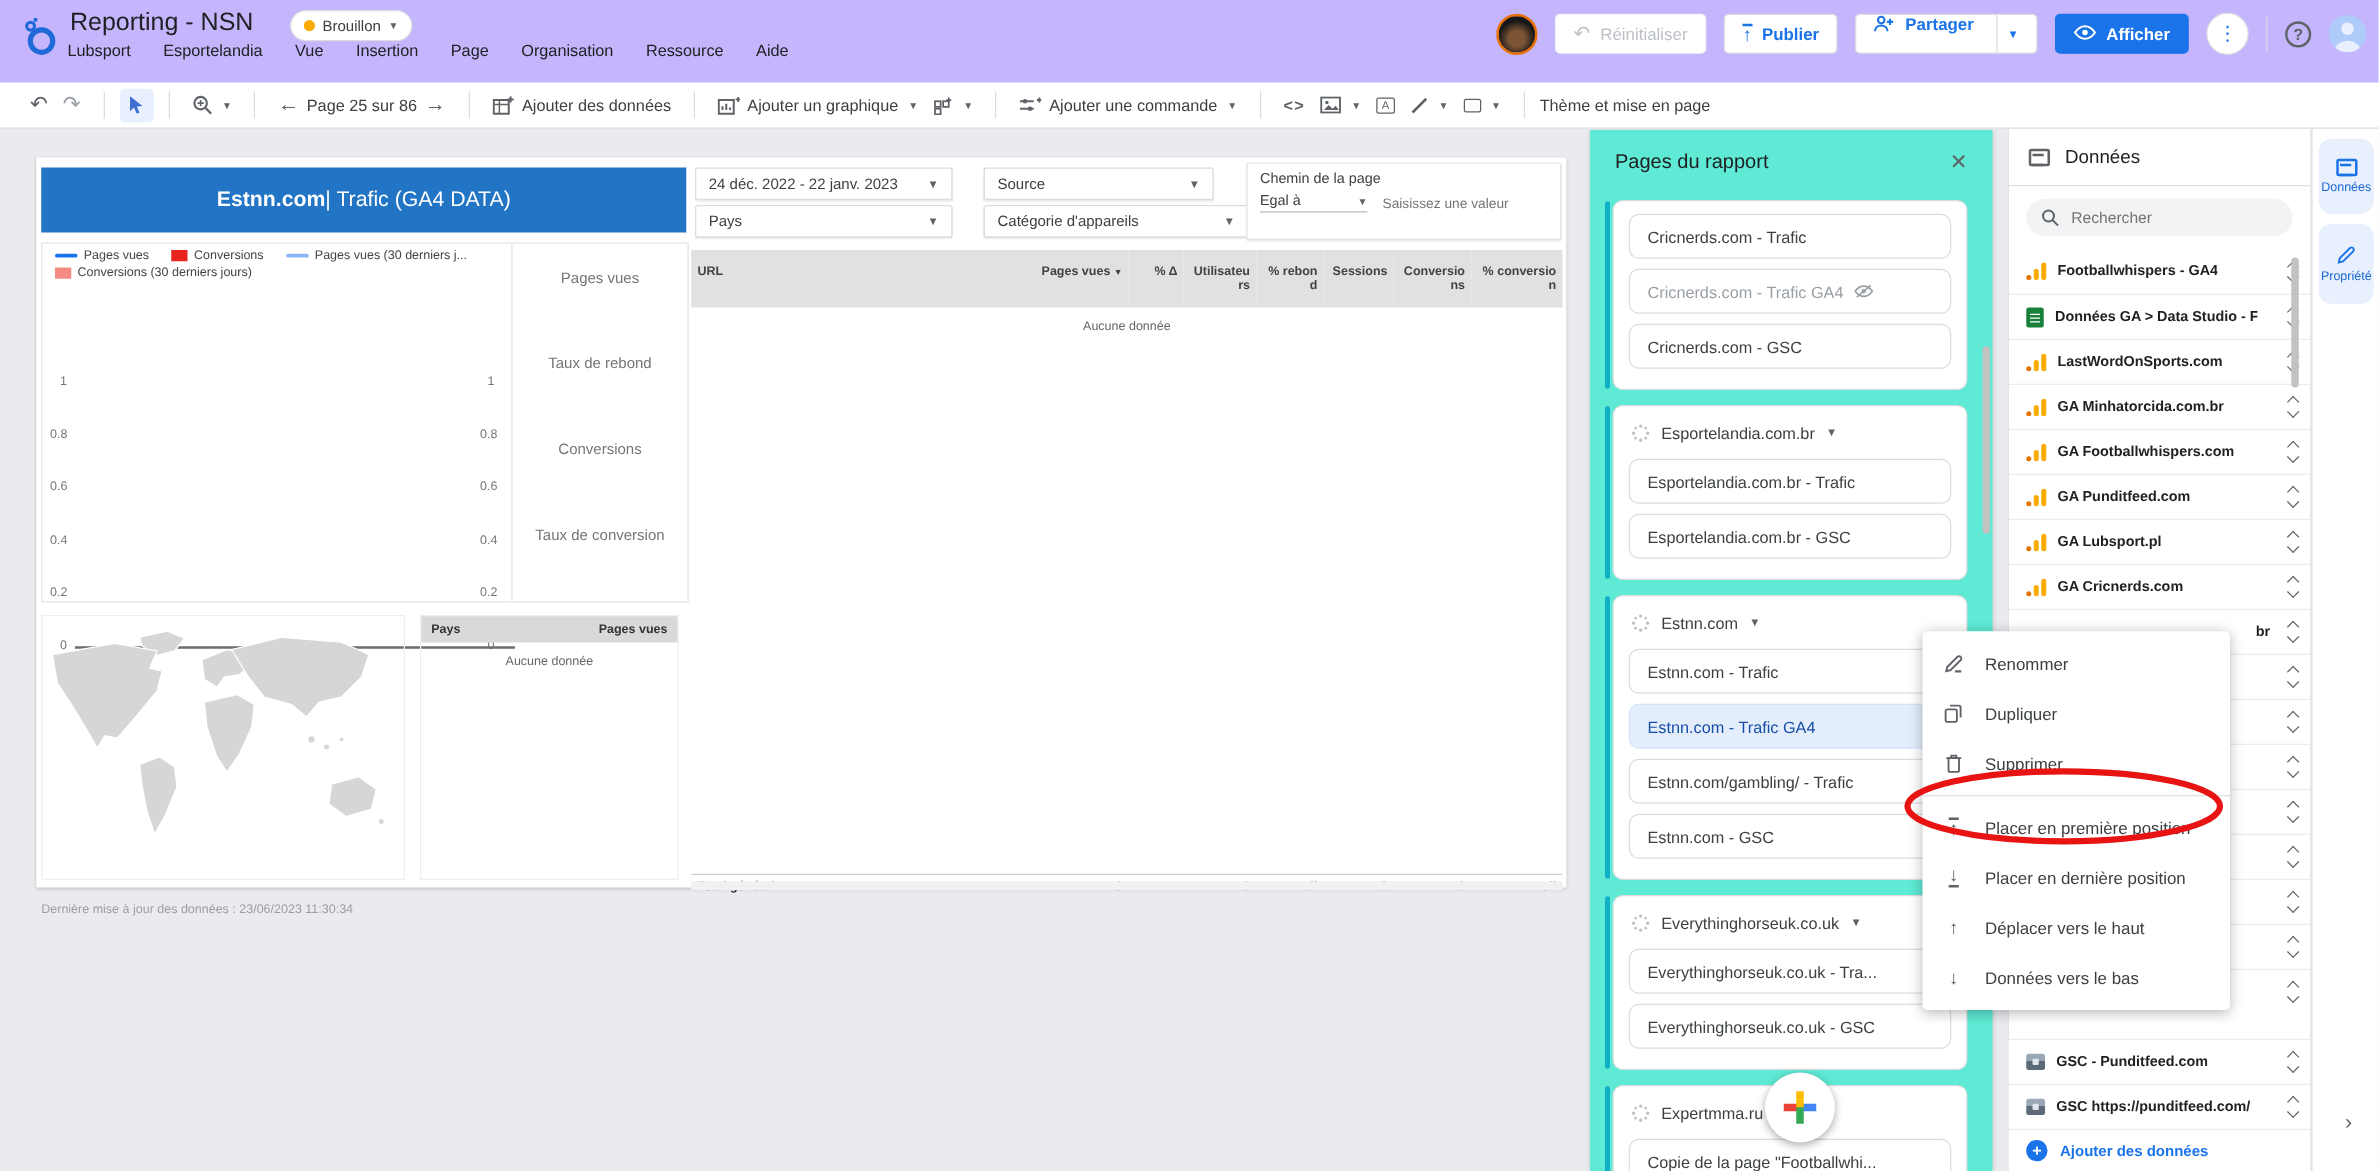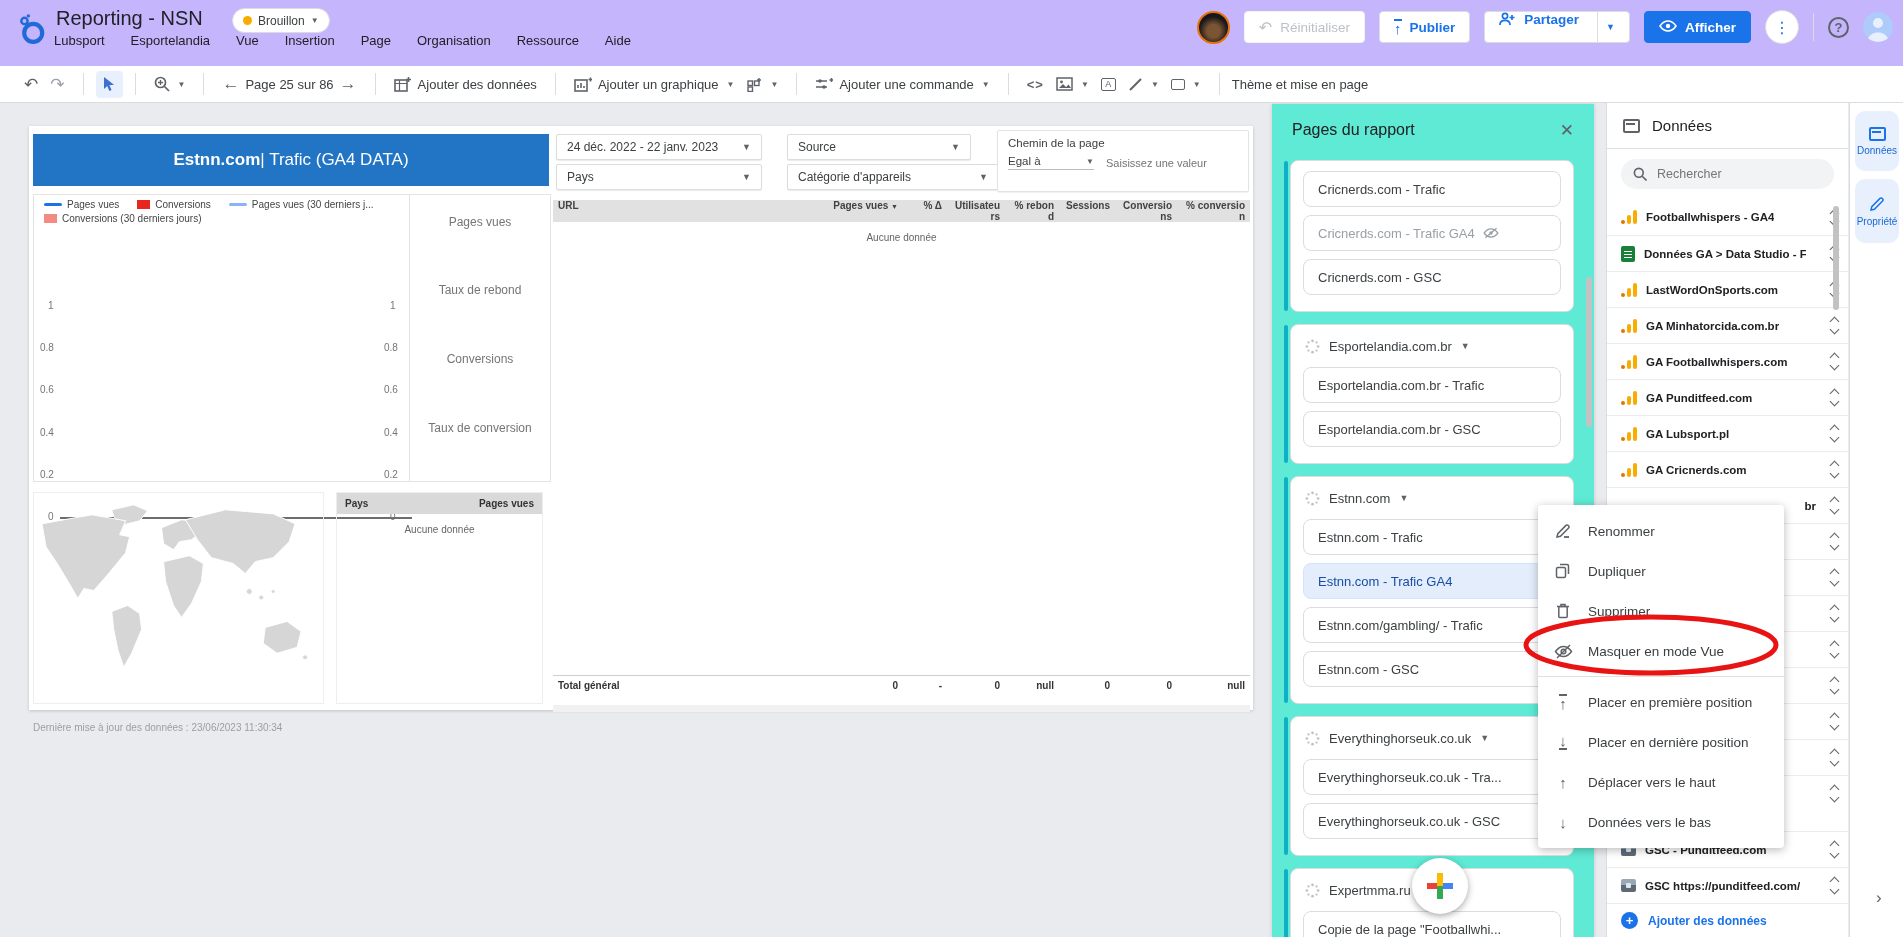--- a/index.html
+++ b/index.html
@@ -60,21 +60,21 @@
   .filters .sel{position:absolute;border:1px solid #dcdcdc;border-radius:2px;background:#fff;
     box-shadow:0 1px 1px rgba(0,0,0,.08);display:flex;align-items:center;padding:0 10px;font-size:12px;color:#3c4043;}
   .sel .sc{margin-left:auto;font-size:9px;color:#5f6368;}
   .path-card{position:absolute;left:968px;top:4px;width:252px;height:62px;border:1px solid #e3e3e3;border-radius:2px;
     background:#fff;box-shadow:0 1px 1px rgba(0,0,0,.06);padding:6px 10px;font-size:11.5px;color:#3c4043;}
   .path-row{display:flex;align-items:center;gap:10px;margin-top:6px;}
   .path-op{display:flex;align-items:center;gap:14px;border-bottom:1px solid #bbb;padding-bottom:2px;width:86px;}
   .path-in{border:0;outline:0;font-size:11px;width:130px;color:#3c4043;font-family:inherit;}
   .dtable{position:absolute;left:524px;top:74px;width:697px;height:512px;font-size:10px;color:#424242;}
   .dtable table{border-collapse:collapse;table-layout:fixed;width:100%;}
-  .dtable th{background:#e1e1e1;font-weight:bold;text-align:right;vertical-align:top;padding:0 5px;
+  .dtable th{background:#e1e1e1;font-weight:bold;text-align:right;vertical-align:top;padding:12px 5px;
     line-height:11px;word-break:break-all;}
   .dtable th:first-child{text-align:left;}
   .empty-cell{height:453px;vertical-align:top;text-align:center;color:#666;padding-top:10px;}
   .total-row td{border-top:1px solid #cfcfcf;padding:4px 5px;text-align:right;font-weight:bold;color:#333;}
   .total-row td:first-child{text-align:left;}
   .tbl-scrollstrip{position:absolute;left:0;bottom:0;width:100%;height:7px;background:#f1f1f1;}
   .map-wrap{position:absolute;left:4px;top:366px;width:291px;height:212px;border:1px solid #eee;}
   .pays-table{position:absolute;left:307px;top:366px;width:207px;height:212px;border:1px solid #eee;font-size:10px;}
   .pays-head{display:flex;background:#d9d9d9;font-weight:bold;color:#333;height:21px;align-items:center;padding:0 8px;}
   .pays-empty{text-align:center;color:#666;margin-top:10px;}
@@ -829,30 +829,20 @@
   </div>
   <div class="ctx-item">
     <span class="ic">
       <svg width="14" height="16" viewBox="0 0 14 16">
           <path d="M1 3.5h12M5 3V1.5h4V3" fill="none" stroke="#5f6368" stroke-width="1.5"></path>
           <rect x="2.8" y="3.5" width="8.4" height="11" rx="1" fill="none" stroke="#5f6368" stroke-width="1.5"></rect>
         </svg>
     </span>
     <span>Supprimer</span>
   </div>
-  <div class="ctx-item">
-    <span class="ic">
-      <svg width="19" height="15" viewBox="0 0 19 15">
-          <path d="M1.5 7.5C4.2 3.7 6.8 2.5 9.5 2.5s5.3 1.2 8 5c-2.7 3.8-5.3 5-8 5s-5.3-1.2-8-5z" fill="none" stroke="#5f6368" stroke-width="1.5"></path>
-          <circle cx="9.5" cy="7.5" r="2.3" fill="none" stroke="#5f6368" stroke-width="1.5"></circle>
-          <path d="M3 14L16 1" stroke="#5f6368" stroke-width="1.5"></path>
-        </svg>
-    </span>
-    <span>Masquer en mode Vue</span>
-  </div>
   <div class="ctx-div"></div>
   <div class="ctx-item">
     <span class="ic">
         <span class="bar-arrow bar-top">↑</span>
       </span>
     <span>Placer en première position</span>
   </div>
   <div class="ctx-item">
     <span class="ic">
         <span class="bar-arrow bar-bot">↓</span>

